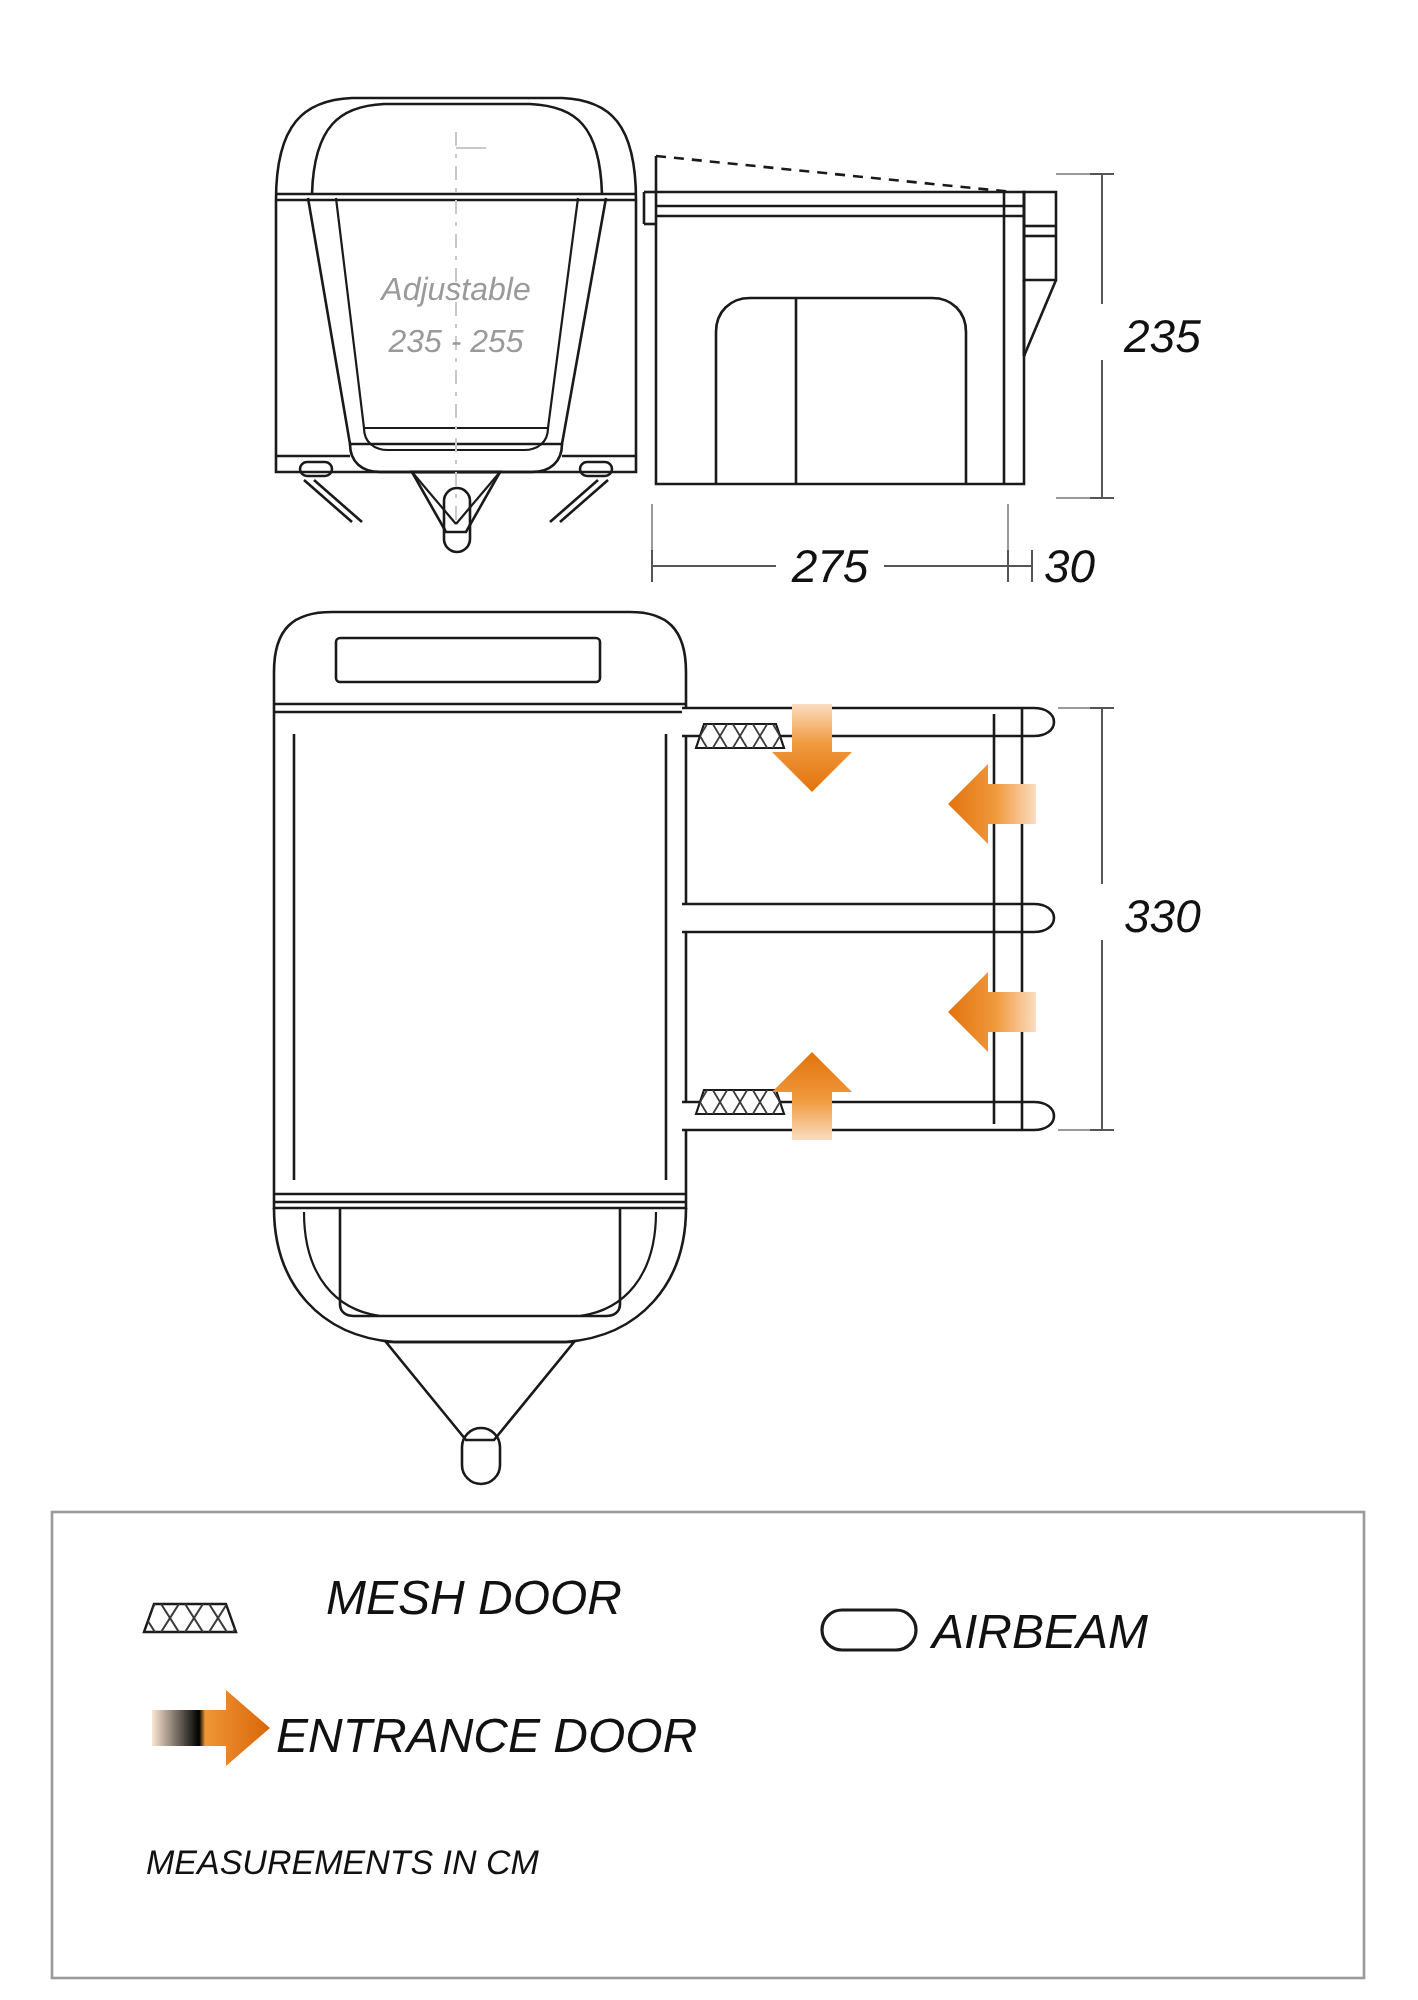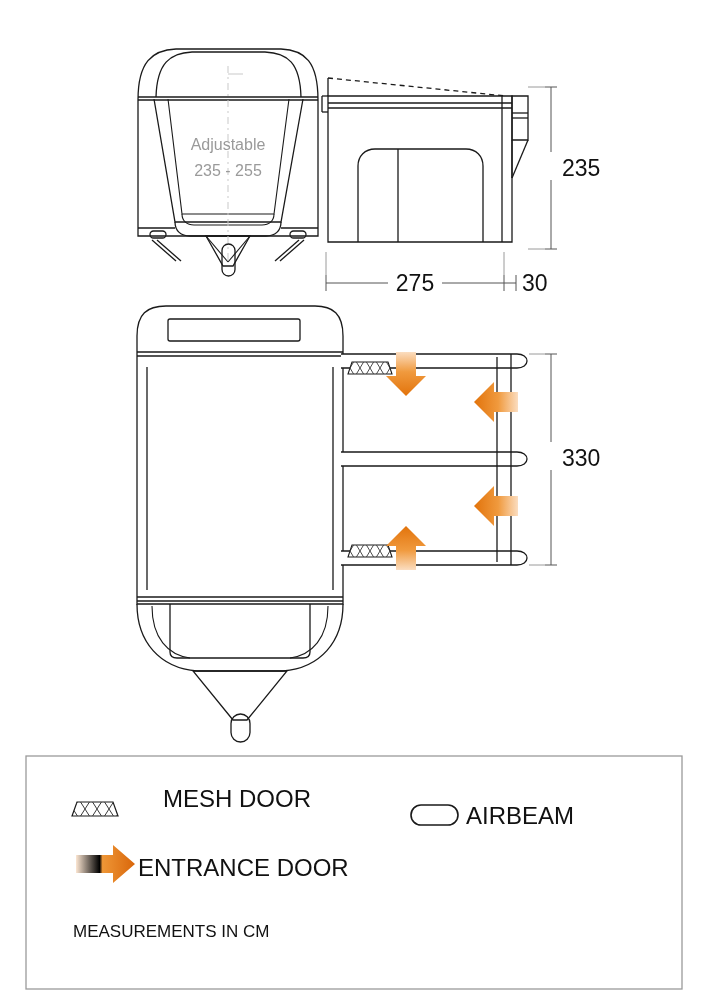--- a/index.html
+++ b/index.html
@@ -12,20 +12,21 @@
     height: 1000px;
     position: relative;
     font-family: "Liberation Sans", sans-serif;
     overflow: hidden;
   }
   #sheet {
     position: absolute;
     left: 0; top: 0;
     width: 709px;
     height: 1000px;
+    font-style: italic;
   }
   svg { display: block; }
   .dimtext {
     font-family: "Liberation Sans", sans-serif;
     font-size: 23px;
     fill: #111111;
   }
   .adjtext {
     font-family: "Liberation Sans", sans-serif;
     font-size: 16px;

